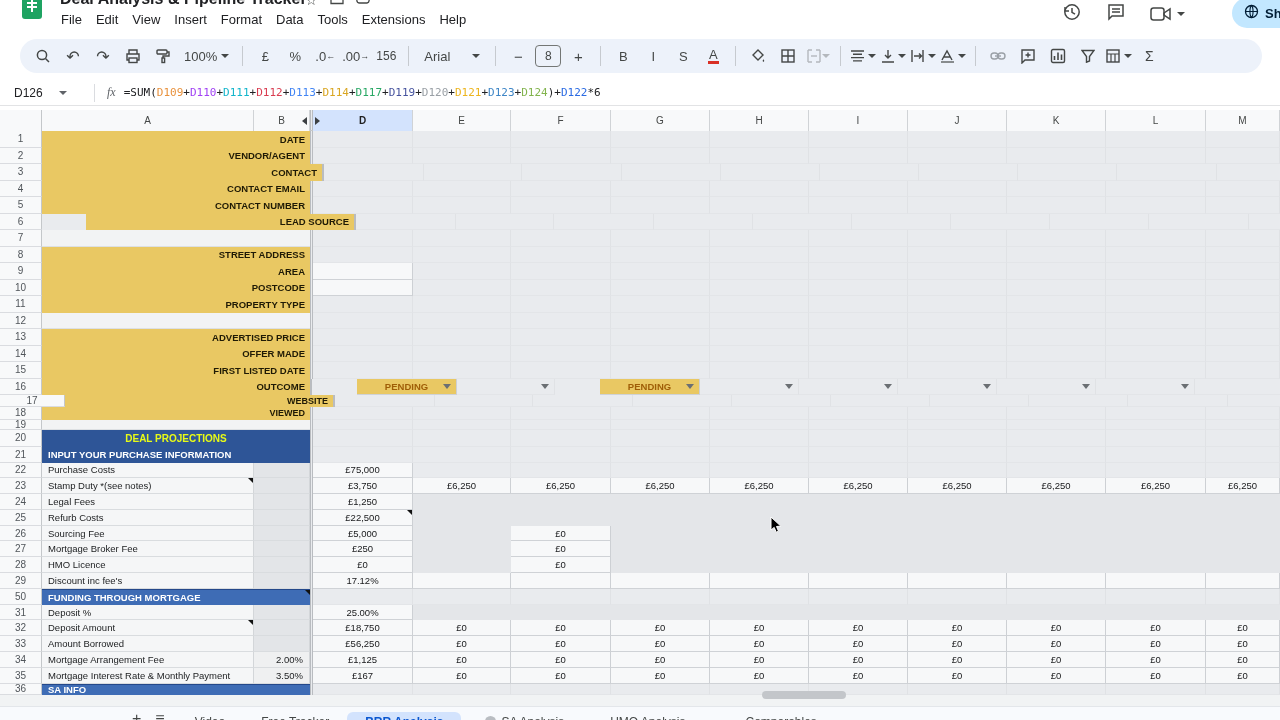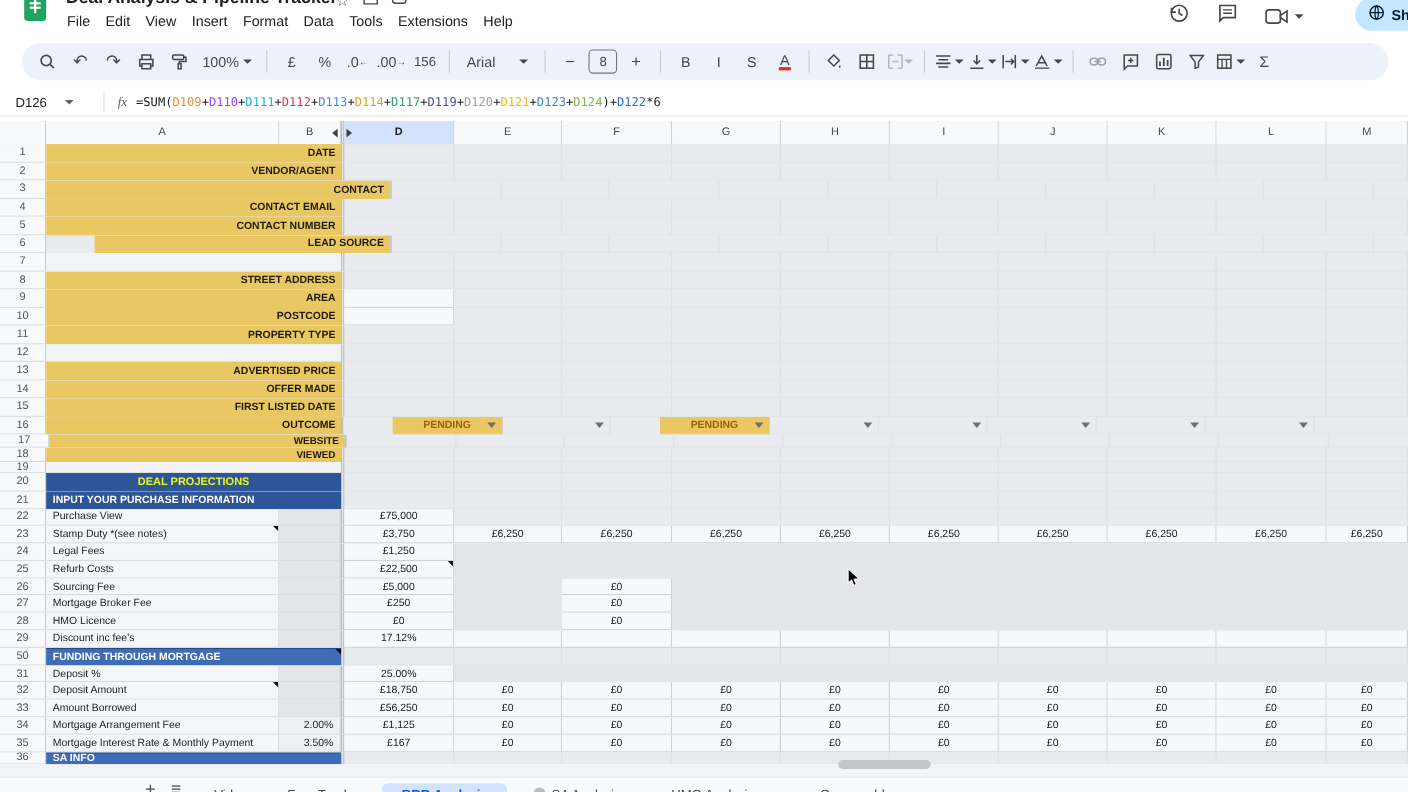--- a/index.html
+++ b/index.html
@@ -343,21 +343,21 @@
           <div class="cell c-def" style="width: 99px;"></div>
           <div class="cell c-def" style="width: 99px;"></div>
           <div class="cell c-def" style="width: 99px;"></div>
           <div class="cell c-def" style="width: 99px;"></div>
           <div class="cell c-def" style="width: 99px;"></div>
           <div class="cell c-def" style="width: 100px;"></div>
           <div class="cell c-def" style="width: 74px;"></div>
         </div>
         <div class="grid-row" style="height: 16.5px;">
           <div class="rh" style="width: 42px;">3</div>
-          <div class="cell a-yellow no-bb" style="width: 312px;">
+          <div class="cell a-yellow no-bb" style="width: 280px;">
             <span>CONTACT</span>
           </div>
           <div class="hidden-div" style="width: 3px;"></div>
           <div class="cell c-def" style="width: 100px;"></div>
           <div class="cell c-def" style="width: 98px;"></div>
           <div class="cell c-def" style="width: 100px;"></div>
           <div class="cell c-def" style="width: 99px;"></div>
           <div class="cell c-def" style="width: 99px;"></div>
           <div class="cell c-def" style="width: 99px;"></div>
           <div class="cell c-def" style="width: 99px;"></div>
@@ -600,21 +600,21 @@
           </div>
           <div class="cell c-def" style="width: 99px;">
             <span class="dd"></span>
           </div>
           <div class="cell c-def" style="width: 100px;">
             <span class="dd"></span>
           </div>
           <div class="cell c-def" style="width: 74px;"></div>
         </div>
         <div class="grid-row" style="height: 12px;">
-          <div class="rh" style="width: 45px;">17</div>
+          <div class="rh" style="width: 65px;">17</div>
           <div class="cell a-yellow small no-bb" style="width: 268px;">
             <span>WEBSITE</span>
           </div>
           <div class="hidden-div" style="width: 3px;"></div>
           <div class="cell c-def" style="width: 100px;"></div>
           <div class="cell c-def" style="width: 98px;"></div>
           <div class="cell c-def" style="width: 100px;"></div>
           <div class="cell c-def" style="width: 99px;"></div>
           <div class="cell c-def" style="width: 99px;"></div>
           <div class="cell c-def" style="width: 99px;"></div>
@@ -687,21 +687,21 @@
           <div class="cell c-def" style="width: 99px;"></div>
           <div class="cell c-def" style="width: 99px;"></div>
           <div class="cell c-def" style="width: 99px;"></div>
           <div class="cell c-def" style="width: 99px;"></div>
           <div class="cell c-def" style="width: 100px;"></div>
           <div class="cell c-def" style="width: 74px;"></div>
         </div>
         <div class="grid-row" style="height: 15.8px;">
           <div class="rh" style="width: 42px;">22</div>
           <div class="cell a-item" style="width: 212px;">
-            <span>Purchase View</span>
+            <span>Purchase Costs</span>
           </div>
           <div class="cell b-grey" style="width: 56px;"></div>
           <div class="hidden-div" style="width: 3px;"></div>
           <div class="cell c-val" style="width: 100px;">
             <span style="margin: 0px auto;">£75,000</span>
           </div>
           <div class="cell c-def" style="width: 98px;"></div>
           <div class="cell c-def" style="width: 100px;"></div>
           <div class="cell c-def" style="width: 99px;"></div>
           <div class="cell c-def" style="width: 99px;"></div>

